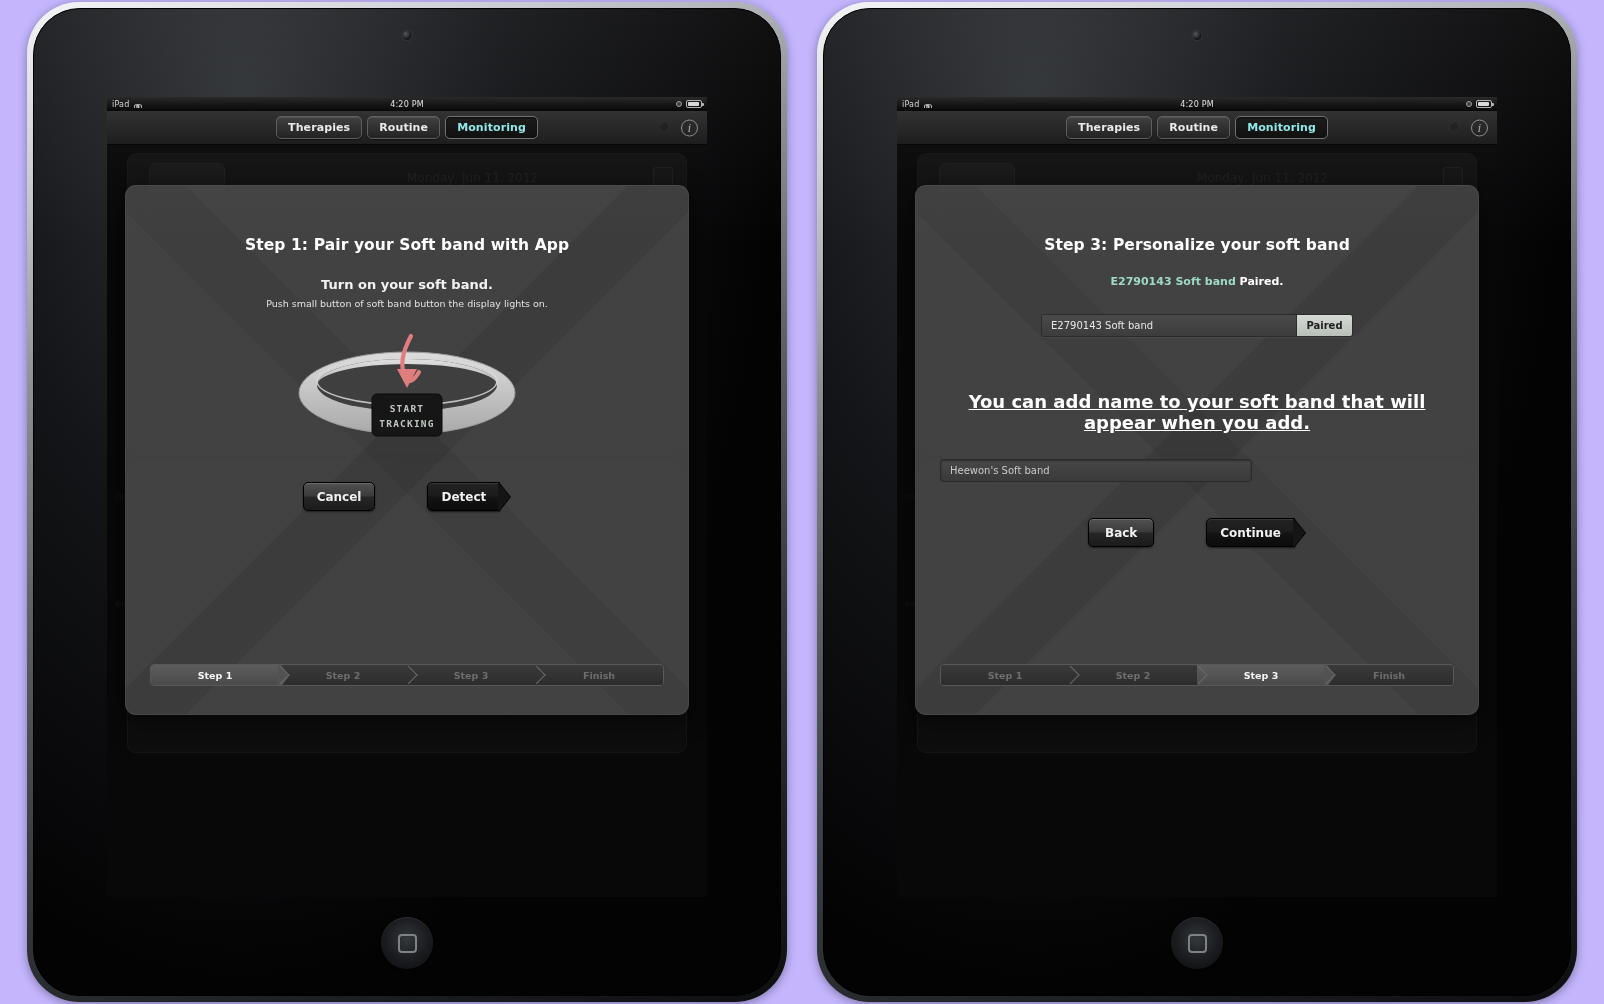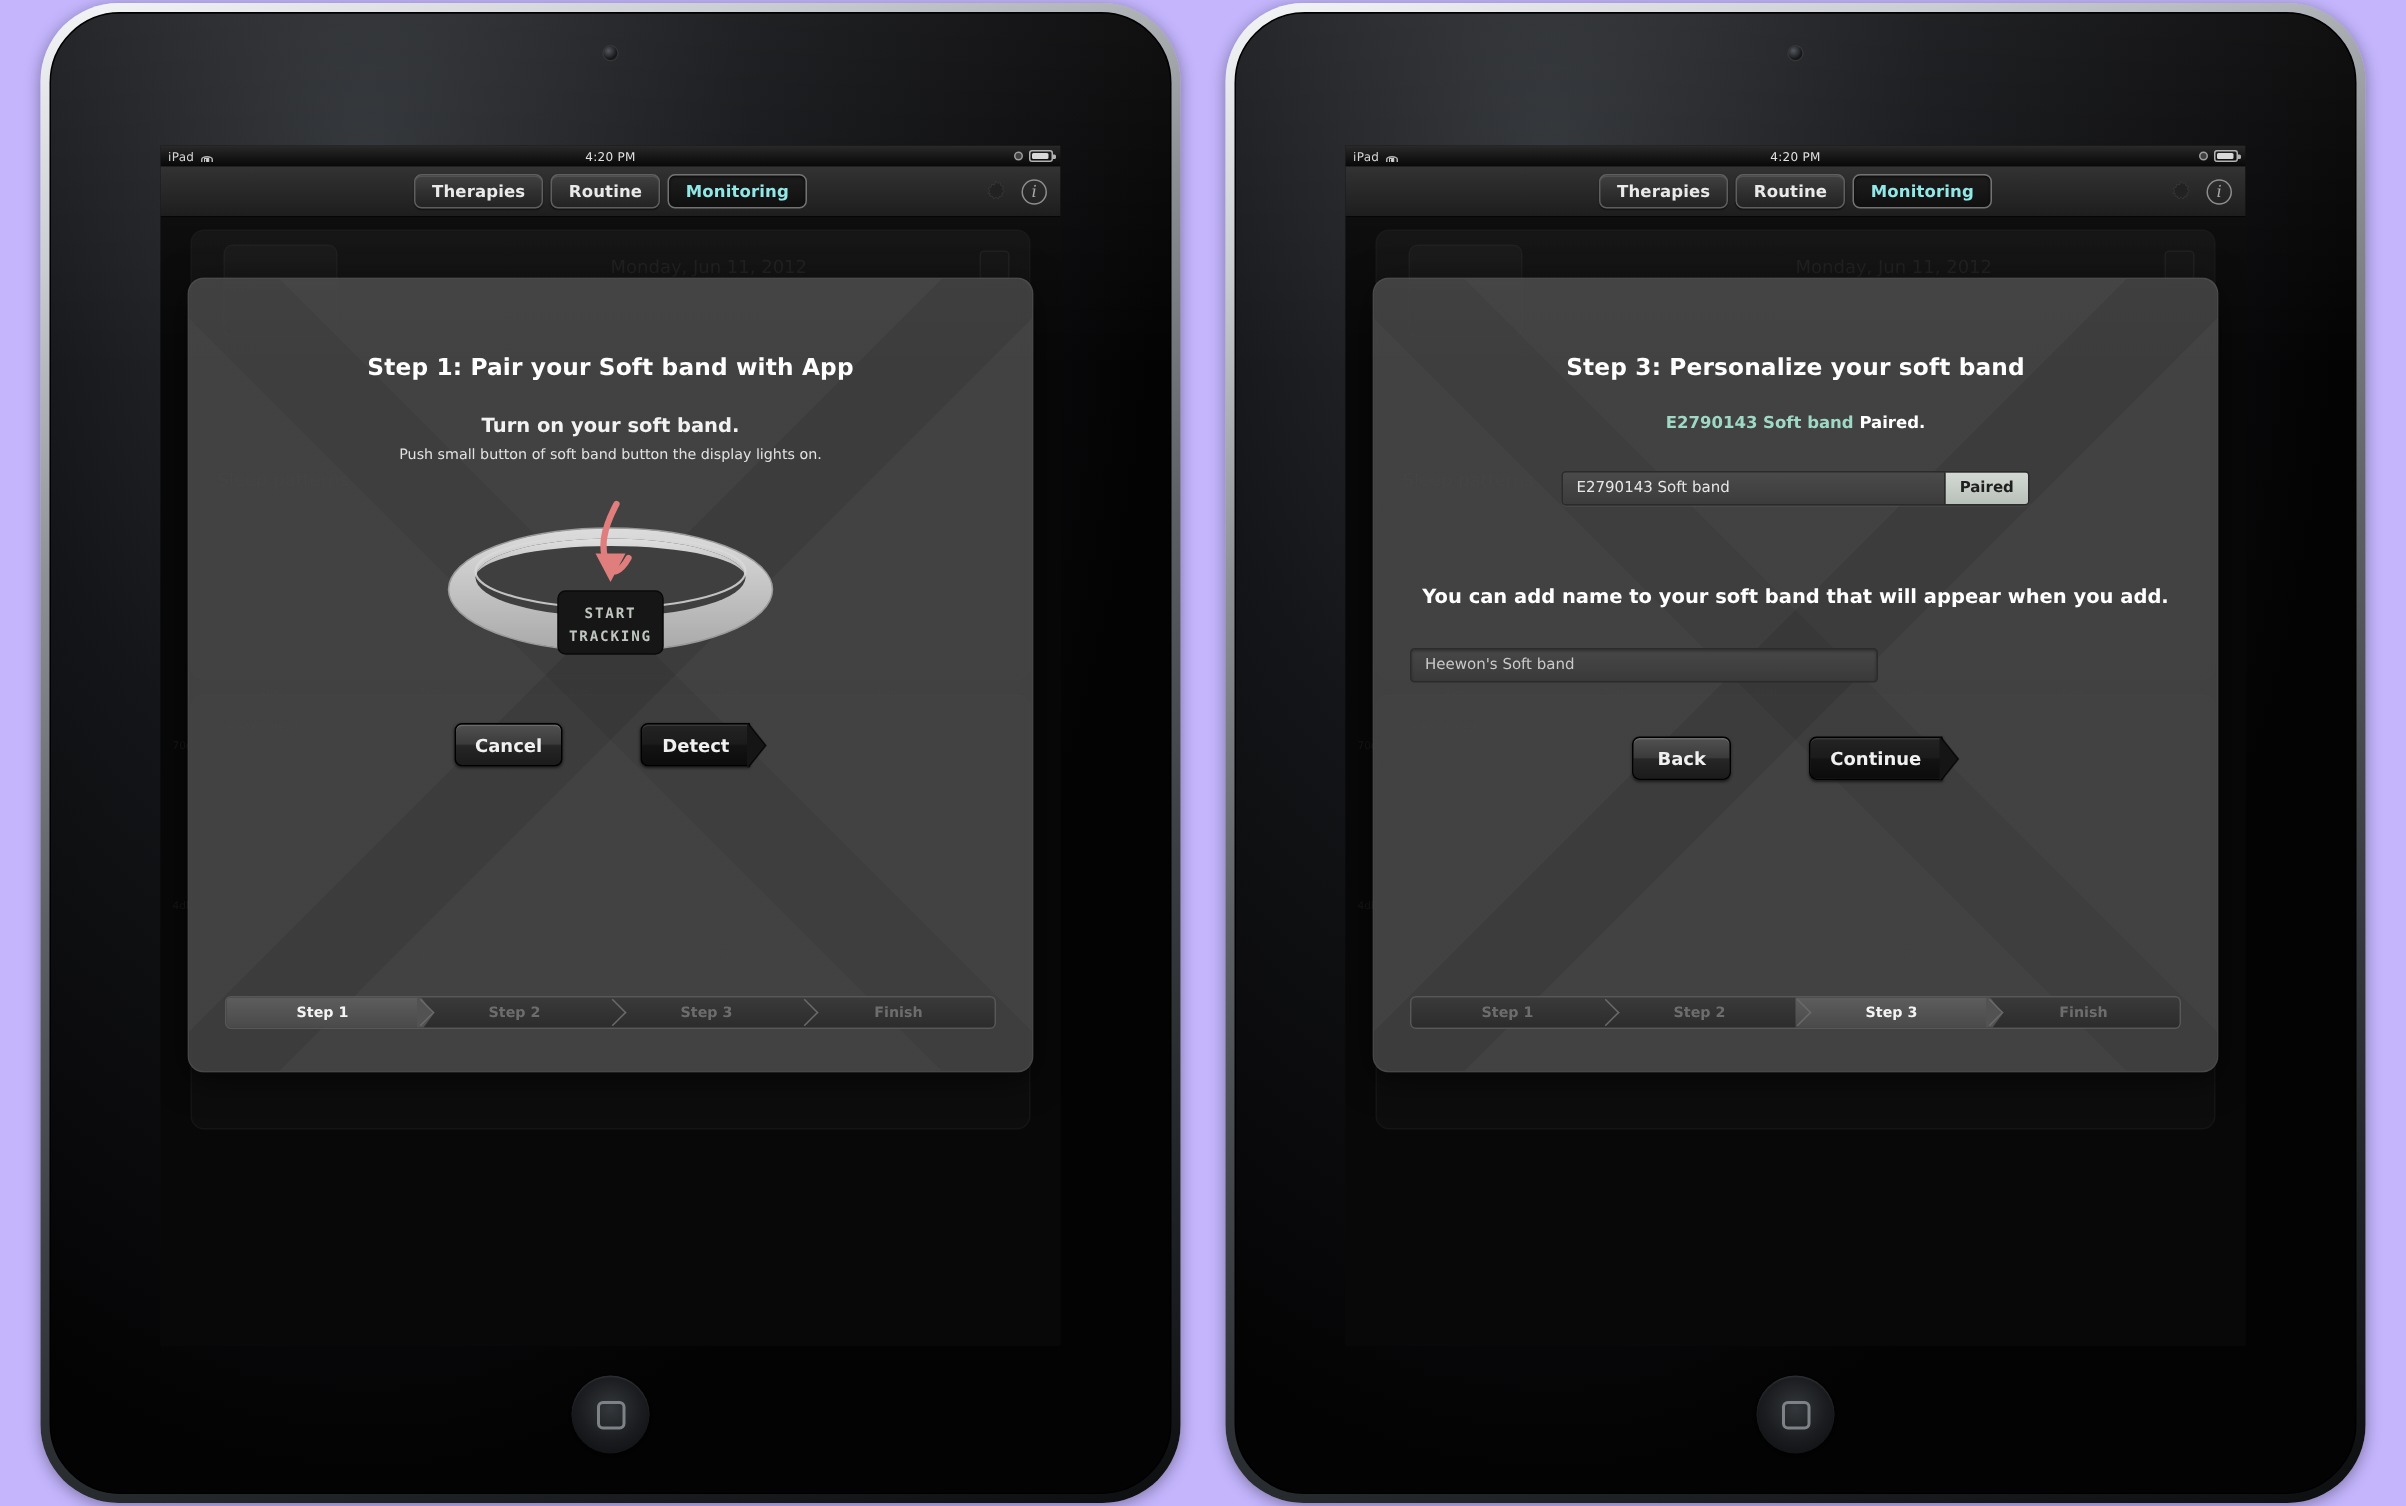--- a/index.html
+++ b/index.html
@@ -404,23 +404,24 @@
     background: linear-gradient(180deg, #d4d9d4, #b9c0b9);
     color: #1f1f1f;
     font-size: 10px; font-weight: bold;
     display: flex; align-items: center; justify-content: center;
     border-left: 1px solid #2b2b2b;
   }
 
   .add-name-hint {
     text-align: center;
     color: #ffffff;
-    font-size: 13px;
+    font-size: 18px;
     font-weight: bold;
     margin-top: 54px;
+    text-decoration: underline;
   }
   .name-input {
     margin: 26px auto 0;
     width: 312px;
     height: 23px;
     border-radius: 3px;
     background: linear-gradient(180deg, #474747, #3a3a3a);
     border: 1px solid #2b2b2b;
     box-shadow: inset 0 1px 2px rgba(0,0,0,0.35);
     color: #d6d6d6;

